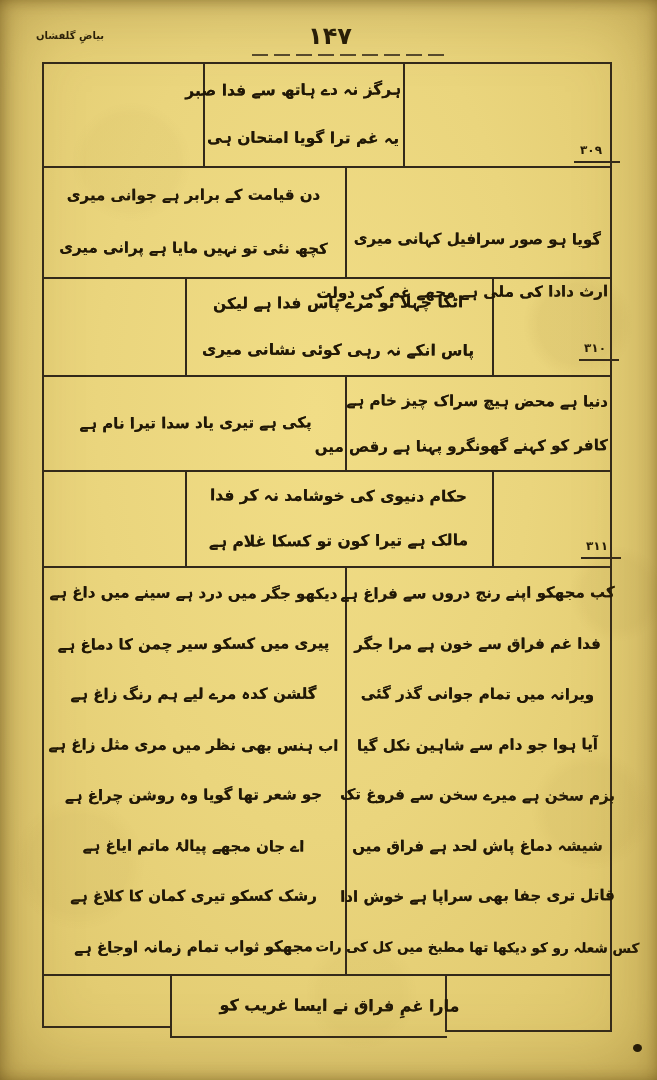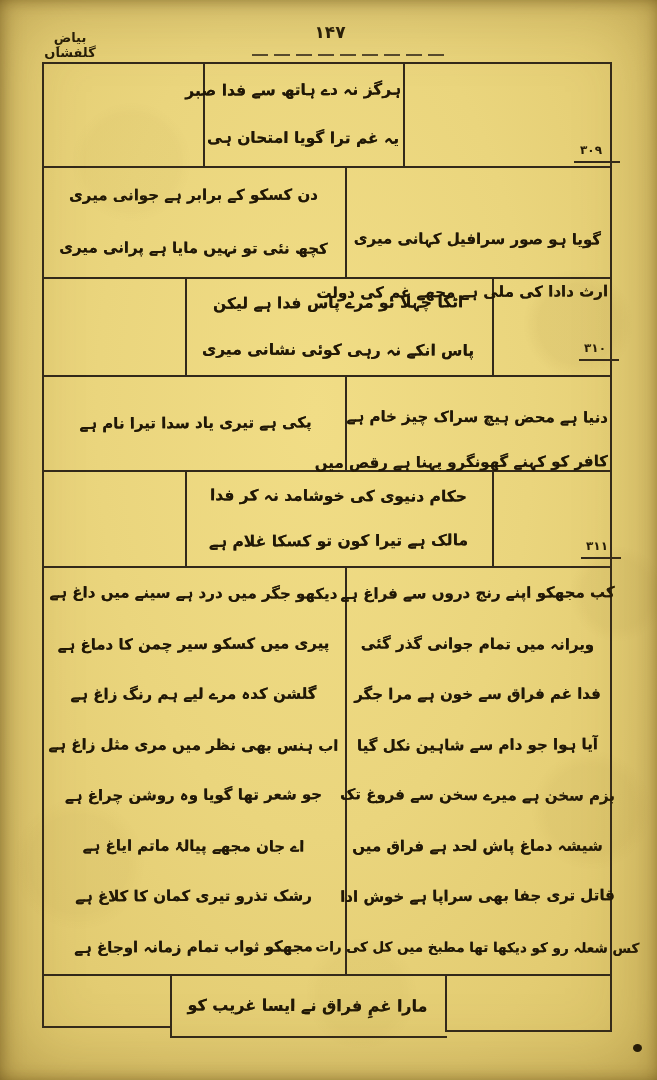--- a/index.html
+++ b/index.html
@@ -30,22 +30,22 @@
   }
   .hr{position:absolute;height:2px;background:#32291a;}
   .vr{position:absolute;width:2px;background:#32291a;}
   .cell{position:absolute;display:flex;flex-direction:column;justify-content:space-around;direction:rtl;}
   .line{
     white-space:nowrap;text-align:center;font-weight:bold;direction:rtl;
     font-size:15px;letter-spacing:0;color:#211806;
     text-shadow:0 0 .5px rgba(33,24,6,.8);
   }
   .r1{transform:rotate(-.35deg);} .r2{transform:rotate(.3deg);} .r3{transform:rotate(-.15deg);}
-  .title{position:absolute;left:26px;top:30px;width:88px;font-size:13px;font-weight:bold;text-align:center;direction:rtl;}
-  .pagenum{position:absolute;left:293px;top:22px;width:74px;font-size:17px;font-weight:bold;text-align:center;direction:rtl;}
+  .title{position:absolute;left:26px;top:30px;width:88px;font-size:10px;font-weight:bold;text-align:center;direction:rtl;}
+  .pagenum{position:absolute;left:293px;top:22px;width:74px;font-size:24px;font-weight:bold;text-align:center;direction:rtl;}
   .pagenum-rule{
     position:absolute;left:252px;top:54px;width:192px;height:2px;opacity:.8;
     background:repeating-linear-gradient(90deg,#32291a 0 16px,transparent 16px 22px);
   }
   .gnum{position:absolute;width:48px;font-size:12px;font-weight:bold;text-align:left;direction:rtl;z-index:5;}
   .gnum-rule{position:absolute;height:2px;background:#32291a;z-index:5;}
   .glines .line{flex:1;display:flex;align-items:center;justify-content:center;}
   .footer-cell .line{font-size:16px;}
   .center-cell .line{font-size:15.5px;}
   .ink-dot{position:absolute;left:633px;top:1044px;width:9px;height:8px;border-radius:50%;background:#171106;}
@@ -95,62 +95,62 @@
   <div class="cell center-cell" style="left:205px;top:66px;width:196px;height:96px;">
     <div class="line r1">ہرگز نہ دے ہاتھ سے فدا صبر</div>
     <div class="line r2">یہ غم ترا گویا امتحان ہی</div>
   </div>
 
   <div class="cell" style="left:347px;top:169px;width:261px;height:105px;margin-top:44px;">
     <div class="line r2">گویا ہو صور سرافیل کہانی میری</div>
     <div class="line r1">ارث دادا کی ملی ہے مجھے غم کی دولت</div>
   </div>
   <div class="cell" style="left:44px;top:169px;width:299px;height:105px;">
-    <div class="line r3">دن کسکو کے برابر ہے جوانی میری</div>
+    <div class="line r3">دن قیامت کے برابر ہے جوانی میری</div>
     <div class="line r2">کچھ نئی تو نہیں مایا ہے پرانی میری</div>
   </div>
 
   <div class="cell center-cell" style="left:187px;top:280px;width:303px;height:93px;align-items:center;">
     <div class="line r1">اٹکا چہلا تو مرے پاس فدا ہے لیکن</div>
     <div class="line r2">پاس انکے نہ رہی کوئی نشانی میری</div>
   </div>
 
-  <div class="cell" style="left:347px;top:378px;width:261px;height:90px;margin-top:16px;">
+  <div class="cell" style="left:347px;top:378px;width:261px;height:90px;">
     <div class="line r2">دنیا ہے محض ہیچ سراک چیز خام ہے</div>
     <div class="line r1">کافر کو کہنے گھونگرو پہنا ہے رقص میں</div>
   </div>
   <div class="cell" style="left:46px;top:378px;width:299px;height:90px;">
     <div class="line r1">پکی ہے تیری یاد سدا تیرا نام ہے</div>
   </div>
 
   <div class="cell center-cell" style="left:187px;top:473px;width:303px;height:91px;">
     <div class="line r2">حکام دنیوی کی خوشامد نہ کر فدا</div>
     <div class="line r1">مالک ہے تیرا کون تو کسکا غلام ہے</div>
   </div>
 
   <div class="cell glines" style="left:347px;top:568px;width:261px;height:404px;">
     <div class="line r1">کب مجھکو اپنے رنج دروں سے فراغ ہے</div>
+    <div class="line r3">فدا غم فراق سے خون ہے مرا جگر</div>
     <div class="line r2">ویرانہ میں تمام جوانی گذر گئی</div>
-    <div class="line r3">فدا غم فراق سے خون ہے مرا جگر</div>
     <div class="line r1">آیا ہوا جو دام سے شاہین نکل گیا</div>
     <div class="line r2">بزم سخن ہے میرے سخن سے فروغ تک</div>
     <div class="line r3">شیشہ دماغ پاش لحد ہے فراق میں</div>
     <div class="line r1">قاتل تری جفا بھی سراپا ہے خوش ادا</div>
     <div class="line r2" style="font-size:13.5px;">کس شعلہ رو کو دیکھا تھا مطبخ میں کل کی رات</div>
   </div>
   <div class="cell glines" style="left:44px;top:568px;width:299px;height:404px;">
     <div class="line r2">دیکھو جگر میں درد ہے سینے میں داغ ہے</div>
     <div class="line r1">پیری میں کسکو سیر چمن کا دماغ ہے</div>
     <div class="line r3">گلشن کدہ مرے لیے ہم رنگ زاغ ہے</div>
     <div class="line r2">اب ہنس بھی نظر میں مری مثل زاغ ہے</div>
     <div class="line r1">جو شعر تھا گویا وہ روشن چراغ ہے</div>
     <div class="line r2">اے جان مجھے پیالۂ ماتم ایاغ ہے</div>
-    <div class="line r3">رشک تذرو تیری کمان کا کلاغ ہے</div>
+    <div class="line r3">رشک کسکو تیری کمان کا کلاغ ہے</div>
     <div class="line r1">مجھکو ثواب تمام زمانہ اوجاغ ہے</div>
   </div>
 
-  <div class="cell footer-cell" style="left:172px;top:976px;width:271px;height:58px;">
+  <div class="cell footer-cell" style="left:172px;top:976px;width:271px;height:58px;padding-left:32px;">
     <div class="line r2">مارا غمِ فراق نے ایسا غریب کو</div>
   </div>
 
   <div class="ink-dot"></div>
 
 </div>
 
 </body></html>

